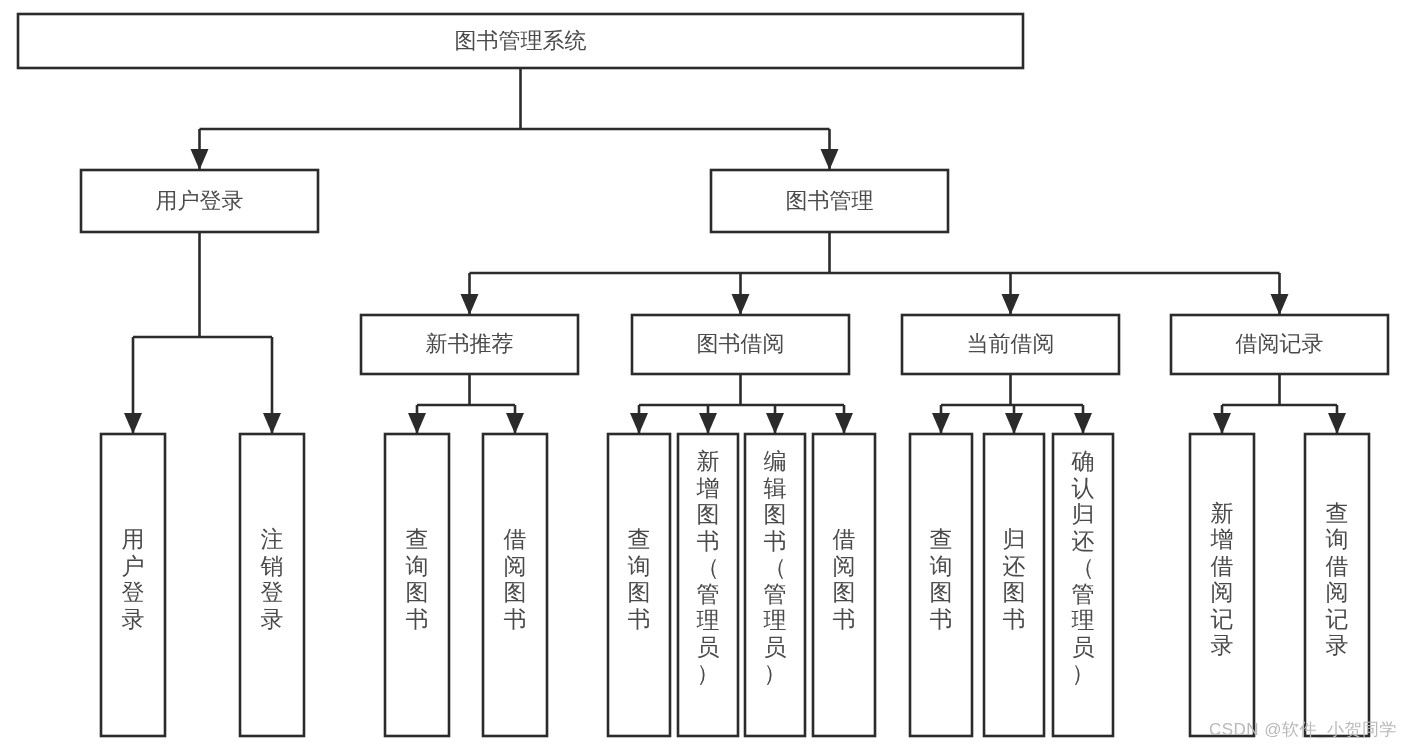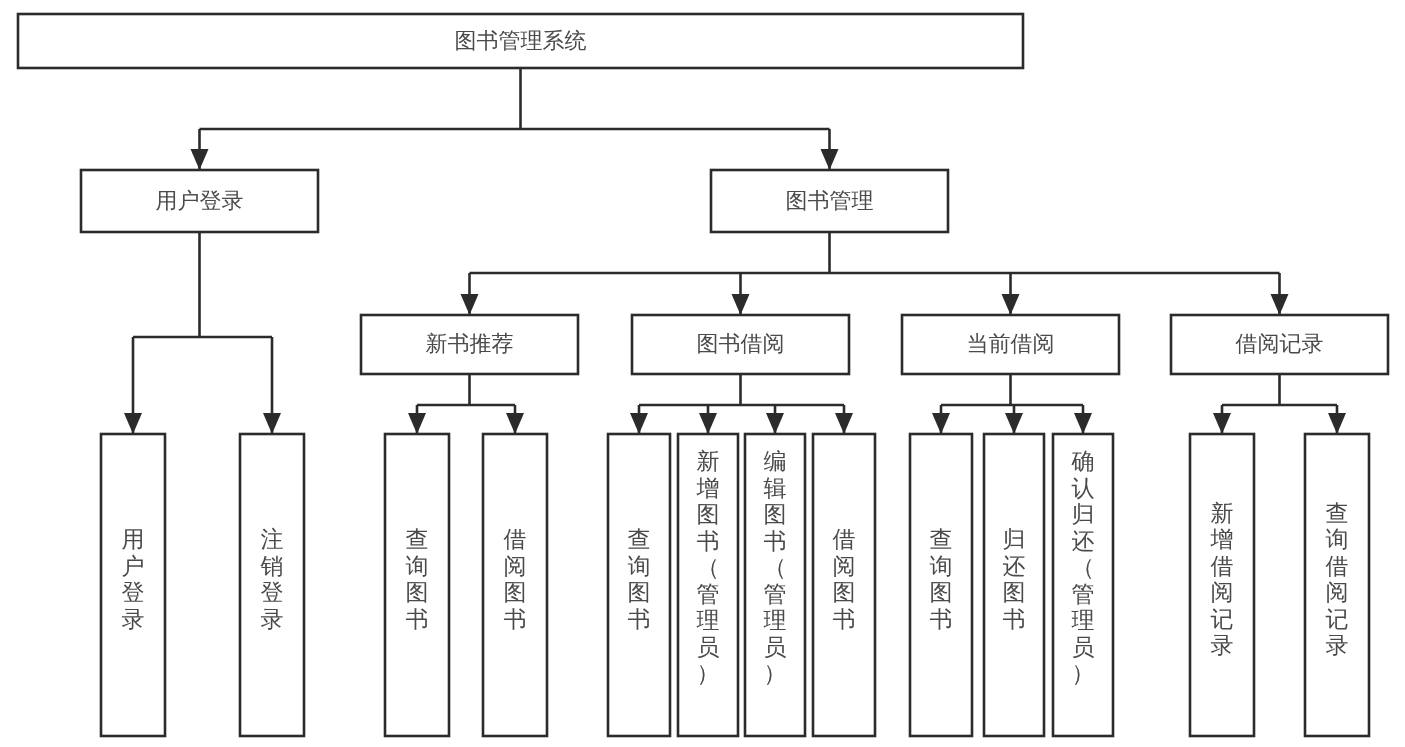--- a/index.html
+++ b/index.html
@@ -214,13 +214,14 @@
         <g>
           <rect x="1190" y="434" width="64" height="302" class="node-rect"></rect>
           <text x="1222" y="0" class="node-label-vertical"><tspan x="1222" y="520.75">新</tspan><tspan x="1222" y="547.25">增</tspan><tspan x="1222" y="573.75">借</tspan><tspan x="1222" y="600.25">阅</tspan><tspan x="1222" y="626.75">记</tspan><tspan x="1222" y="653.25">录</tspan></text>
         </g>
         <g>
           <rect x="1305" y="434" width="64" height="302" class="node-rect"></rect>
           <text x="1337" y="0" class="node-label-vertical"><tspan x="1337" y="520.75">查</tspan><tspan x="1337" y="547.25">询</tspan><tspan x="1337" y="573.75">借</tspan><tspan x="1337" y="600.25">阅</tspan><tspan x="1337" y="626.75">记</tspan><tspan x="1337" y="653.25">录</tspan></text>
         </g>
       </g>
   </svg>
+  <div class="watermark">CSDN @软件_小贺同学</div>
 </div>
 
 </body></html>

